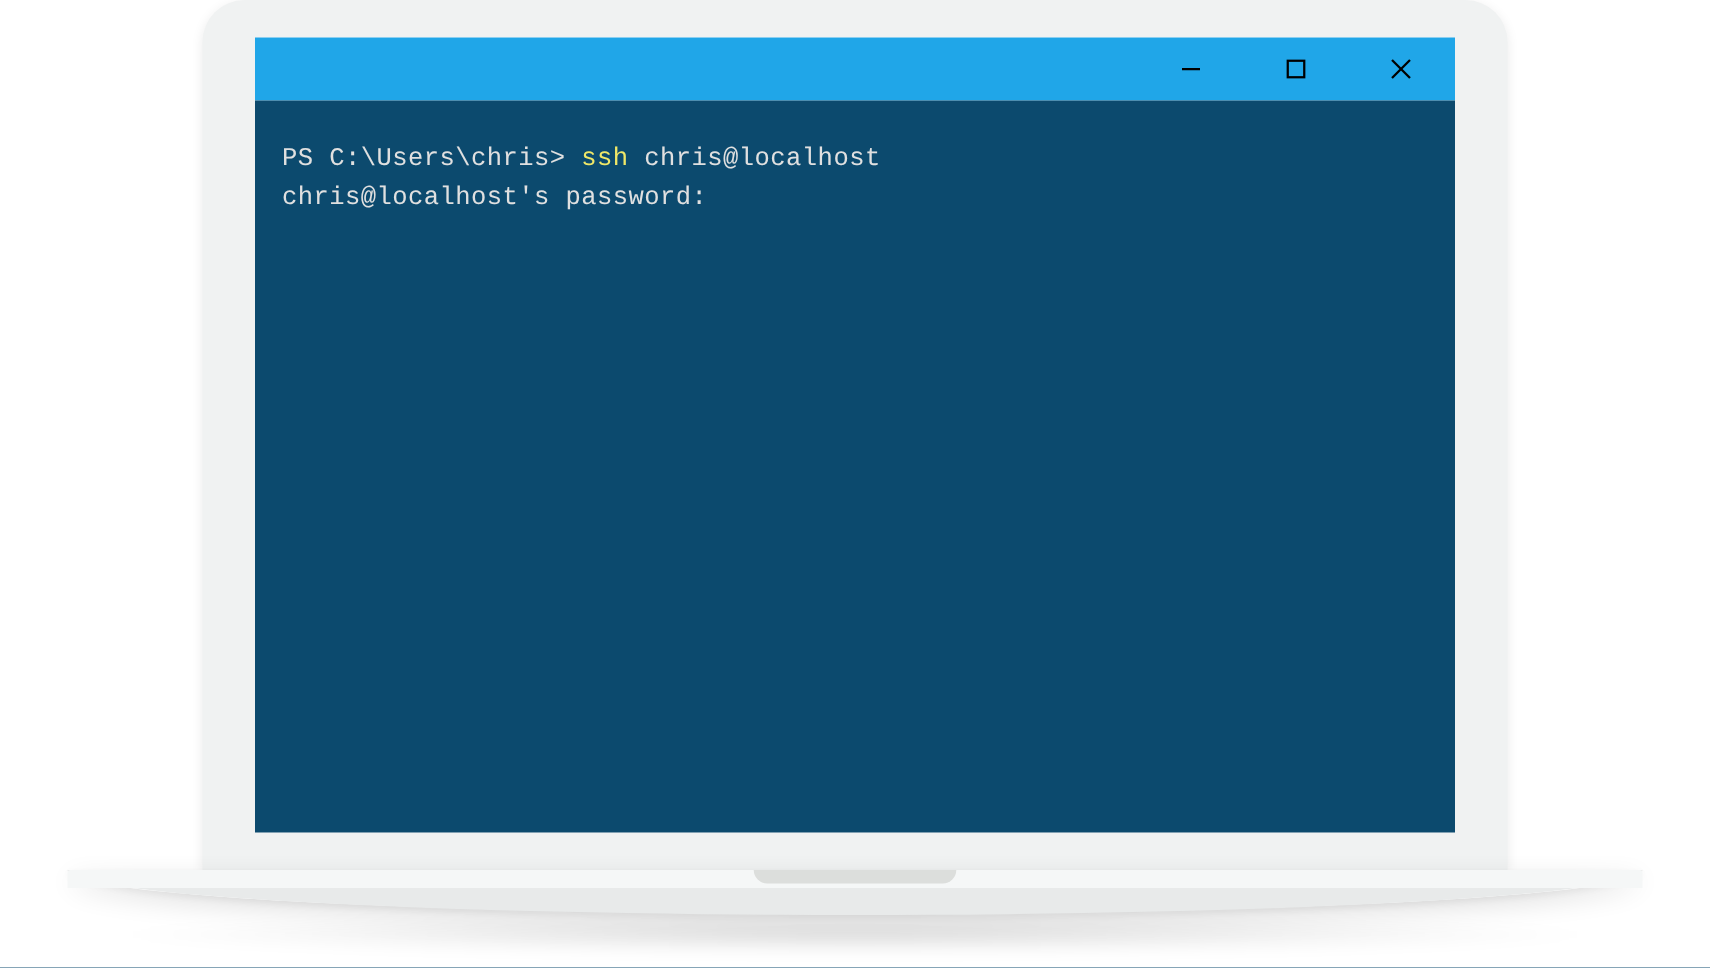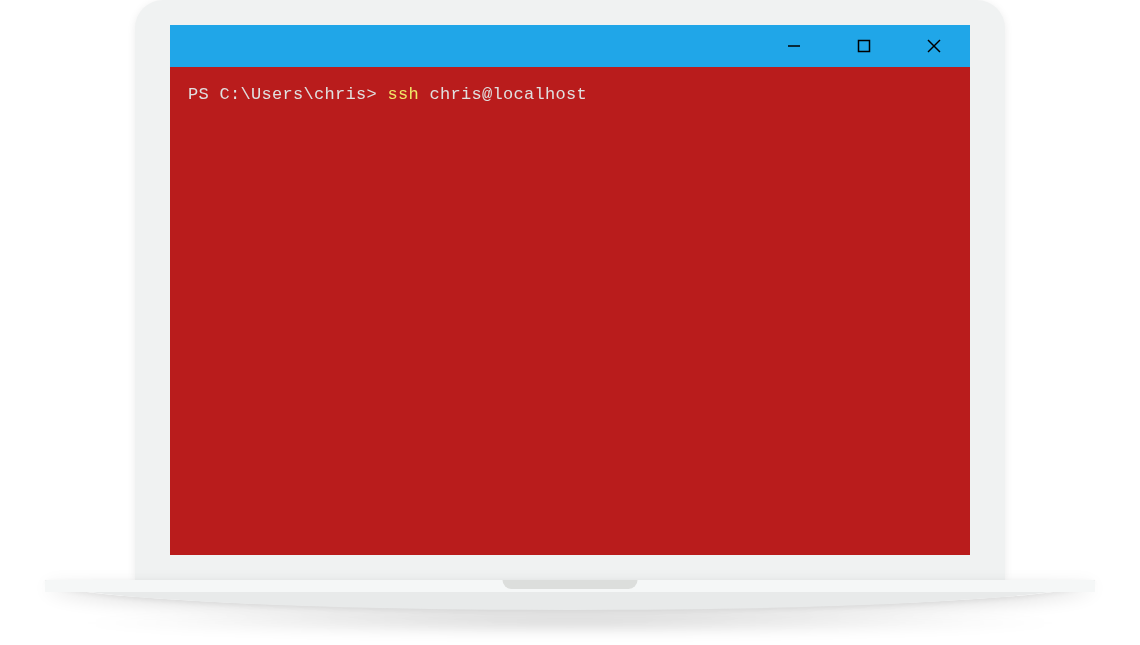--- a/index.html
+++ b/index.html
@@ -62,22 +62,22 @@
       width: 42px;
       height: 42px;
       display: flex;
       align-items: center;
       justify-content: center;
       color: #000000;
     }
 
     .terminal-body {
       flex: 1;
-      background: #b91c1c;
-      padding: 15px 18px;
+      background: #0c4a6e;
+      padding: 27px 18px;
       color: #cccccc;
       font-size: 17px;
       line-height: 1.5;
       letter-spacing: 0.3px;
     }
 
     .prompt-line {
       white-space: pre;
     }
 
@@ -161,20 +161,21 @@
         <div class="titlebar-btn">
           <svg width="16" height="16" viewBox="0 0 16 16">
             <line x1="2" y1="2" x2="14" y2="14" stroke="#000" stroke-width="1.5"></line>
             <line x1="14" y1="2" x2="2" y2="14" stroke="#000" stroke-width="1.5"></line>
           </svg>
         </div>
       </div>
 
       <div class="terminal-body">
         <div class="prompt-line"><span class="prompt-text">PS C:\Users\chris&gt; </span><span class="cmd-yellow">ssh</span><span class="cmd-args"> chris@localhost</span></div>
+        <div class="prompt-line"><span class="prompt-text">chris@localhost's password:</span></div>
       </div>
 
     </div>
   </div>
 </div>
 
 <div class="laptop-base">
   <div class="laptop-base-top"></div>
   <div class="laptop-notch"></div>
 </div>

